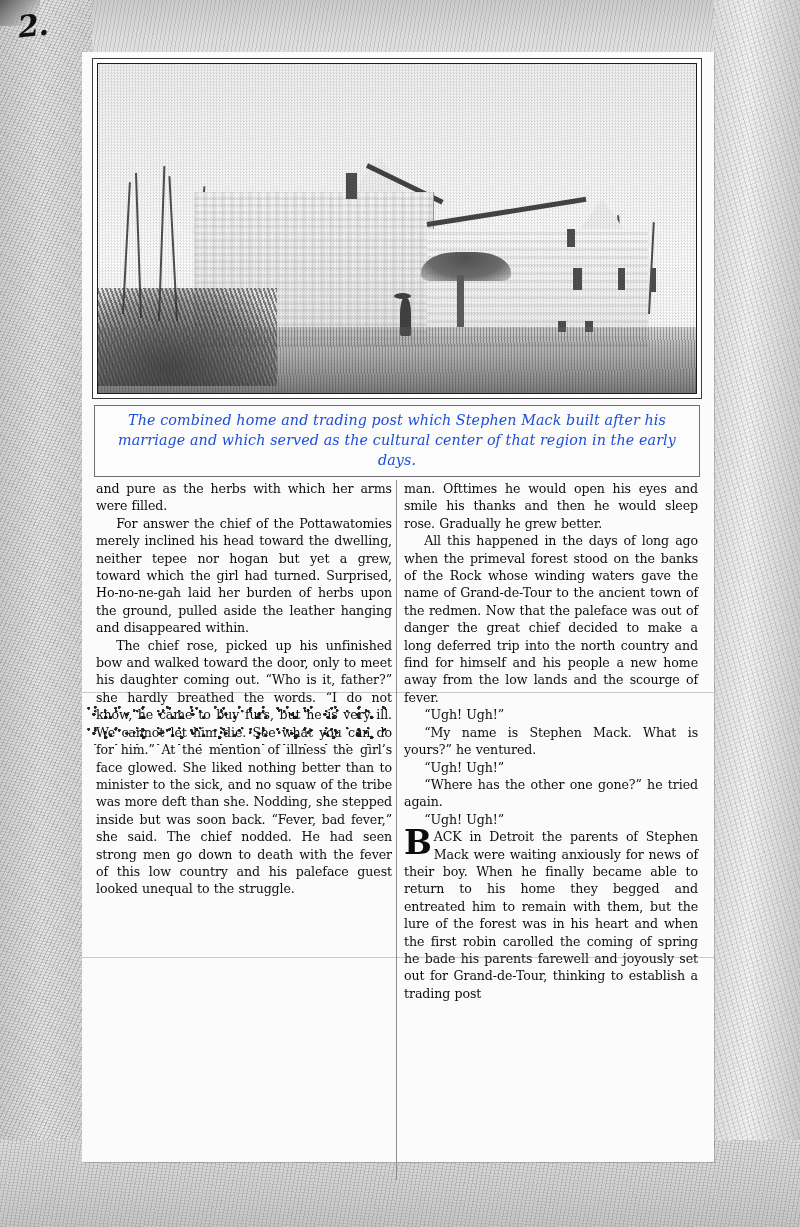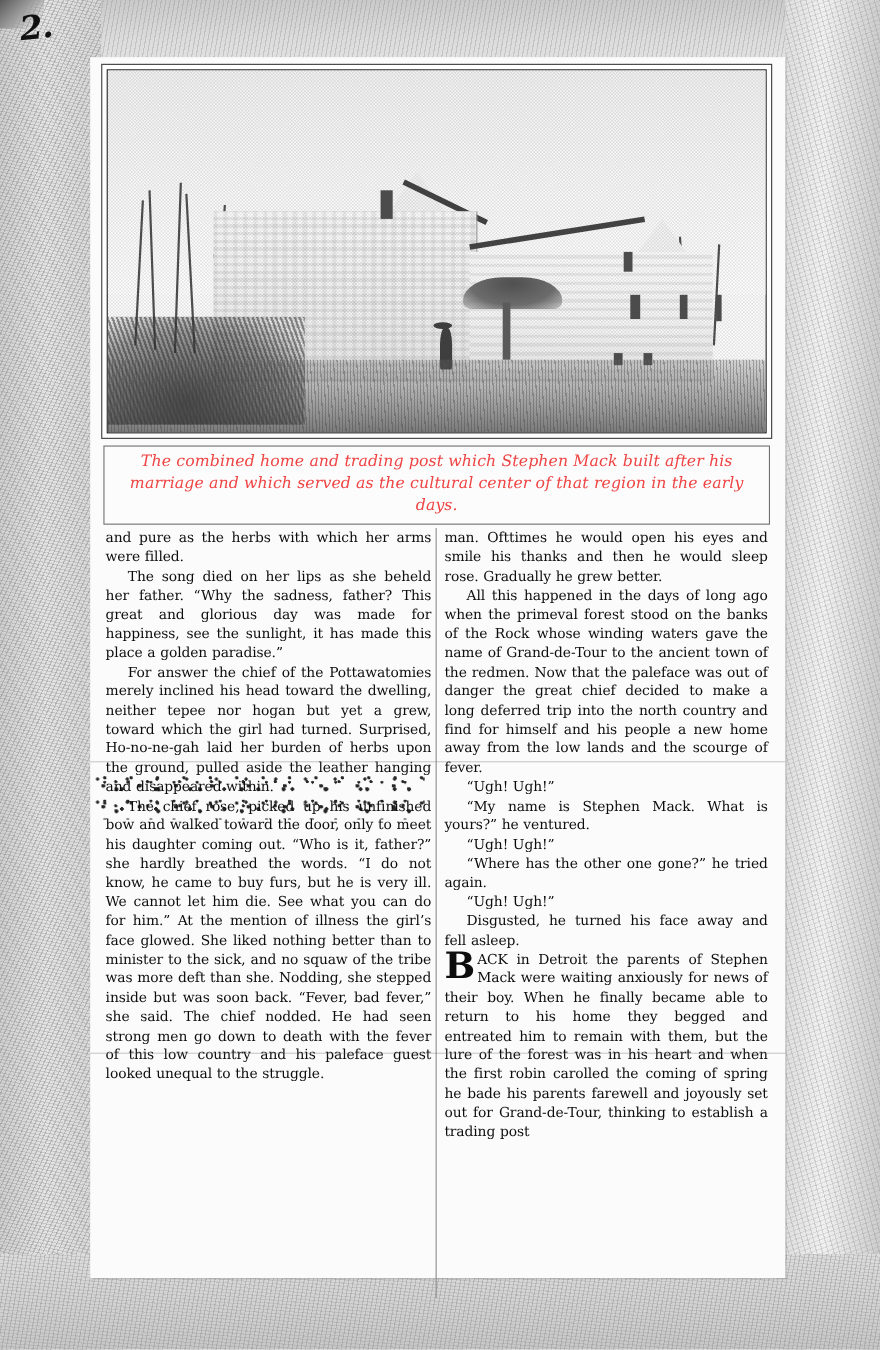--- a/index.html
+++ b/index.html
@@ -262,21 +262,21 @@
     padding: 4px 10px 6px 10px;
     box-sizing: border-box;
     background: #fcfcfc;
     border: 1px solid #6f6f6f;
   }
   #caption-text {
     font-family: "DejaVu Serif", serif;
     font-style: italic;
     font-size: 14.3px;
     line-height: 20px;
-    color: #ef4444;
+    color: #1d4ed8;
     text-align: center;
     letter-spacing: .1px;
   }
 
   
   #columns {
     position: absolute;
     left: 10px;
     top: 428px;
     width: 612px;
@@ -401,34 +401,32 @@
     </div>
 
     <div id="caption-box">
       <div id="caption-text">The combined home and trading post which Stephen Mack built after his marriage and which served as the cultural center of that region in the early days.</div>
     </div>
 
     <div id="columns">
 
       <div class="column" id="col-left">
         <p class="para no-indent">and pure as the herbs with which her arms were filled.</p>
-        <p class="para">The song died on her lips as she beheld her father. “Why the sadness, father? This great and glorious day was made for happiness, see the sunlight, it has made this place a golden paradise.”</p>
         <p class="para">For answer the chief of the Pottawatomies merely inclined his head toward the dwelling, neither tepee nor hogan but yet a grew, toward which the girl had turned. Surprised, Ho-no-ne-gah laid her burden of herbs upon the ground, pulled aside the leather hanging and disappeared within.</p>
         <p class="para">The chief rose, picked up his unfinished bow and walked toward the door, only to meet his daughter coming out. “Who is it, father?” she hardly breathed the words. “I do not know, he came to buy furs, but he is very ill. We cannot let him die. See what you can do for him.” At the mention of illness the girl’s face glowed. She liked nothing better than to minister to the sick, and no squaw of the tribe was more deft than she. Nodding, she stepped inside but was soon back. “Fever, bad fever,” she said. The chief nodded. He had seen strong men go down to death with the fever of this low country and his paleface guest looked unequal to the struggle.</p>
       </div>
 
       <div class="column" id="col-right">
         <p class="para no-indent">man. Ofttimes he would open his eyes and smile his thanks and then he would sleep rose. Gradually he grew better.</p>
         <p class="para">All this happened in the days of long ago when the primeval forest stood on the banks of the Rock whose winding waters gave the name of Grand-de-Tour to the ancient town of the redmen. Now that the paleface was out of danger the great chief decided to make a long deferred trip into the north country and find for himself and his people a new home away from the low lands and the scourge of fever.</p>
         <p class="para">“Ugh! Ugh!”</p>
         <p class="para">“My name is Stephen Mack. What is yours?” he ventured.</p>
         <p class="para">“Ugh! Ugh!”</p>
         <p class="para">“Where has the other one gone?” he tried again.</p>
         <p class="para">“Ugh! Ugh!”</p>
-        <p class="para">Disgusted, he turned his face away and fell asleep.</p>
         <p class="para dropcap">BACK in Detroit the parents of Stephen Mack were waiting anxiously for news of their boy. When he finally became able to return to his home they begged and entreated him to remain with them, but the lure of the forest was in his heart and when the first robin carolled the coming of spring he bade his parents farewell and joyously set out for Grand-de-Tour, thinking to establish a trading post</p>
       </div>
 
     </div>
 
     <div class="crease" style="top:640px;"></div>
     <div class="crease" style="top:905px;"></div>
   </div>
 
   <div id="damage-band"></div>

